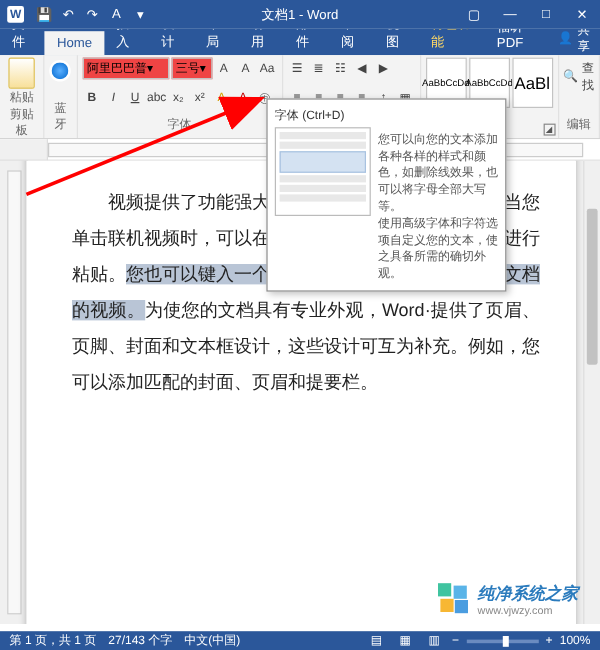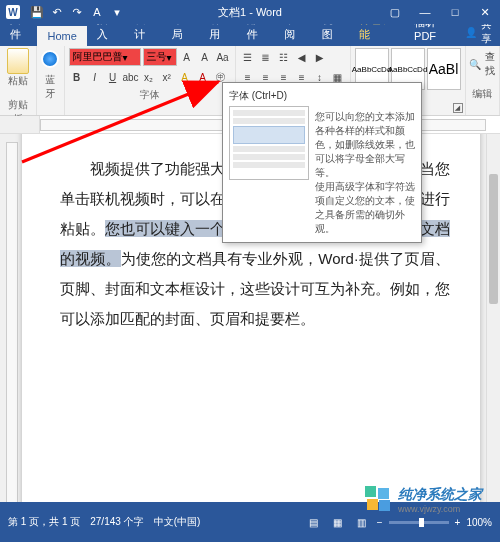--- a/index.html
+++ b/index.html
@@ -12,21 +12,21 @@
 .tb-center{position:absolute;left:50%;transform:translateX(-50%);font-size:11px}
 .tb-right{margin-left:auto;display:flex}
 .tb-right span{width:30px;height:24px;display:flex;align-items:center;justify-content:center;font-size:11px}
 .tabs{height:22px;background:#2b579a;display:flex;align-items:flex-end;color:#fff;font-size:11px}
 .tab{padding:4px 10px;cursor:pointer}
 .tab.active{background:#f3f3f3;color:#2b579a}
 .tab.special{color:#ffd966}
 .tabs-right{margin-left:auto;display:flex;align-items:center;gap:4px;padding:0 6px;font-size:10px}
 .ribbon{height:70px;background:#f3f3f3;border-bottom:1px solid #d4d4d4;display:flex;font-size:10px}
 .rgroup{border-right:1px solid #e1e1e1;padding:2px 4px;display:flex;flex-direction:column;justify-content:space-between;position:relative}
-.rgroup-label{text-align:center;color:#666;font-size:10px;padding-bottom:12px}
+.rgroup-label{text-align:center;color:#666;font-size:10px;padding-bottom:2px}
 .rg-paste{width:38px;align-items:center}
 .paste-big{width:28px;height:36px;display:flex;flex-direction:column;align-items:center;justify-content:center}
 .paste-icon{width:22px;height:26px;background:linear-gradient(#fff,#f8e09a);border:1px solid #e0c050;border-radius:2px}
 .rg-bt{width:28px}
 .bt-icon{width:18px;height:18px;background:radial-gradient(#5bb0ff,#0066cc);border-radius:50%;margin:2px auto;border:2px solid #fff}
 .rg-font{flex:0 0 150px}
 .font-row{display:flex;gap:2px;margin-bottom:2px}
 .font-sel{border:1px solid #c3c3c3;background:#ef4444;height:18px;display:flex;align-items:center;padding:0 3px;font-size:10px}
 .font-name{width:72px}
 .font-size{width:34px}
@@ -47,21 +47,21 @@
 .content .hl{background:#b9c5d6}
 .arrow{position:absolute;z-index:15;pointer-events:none}
 .arrow svg{overflow:visible}
 .tooltip{position:absolute;left:222px;top:82px;width:200px;background:#fff;border:1px solid #8a8a8a;box-shadow:2px 2px 6px rgba(0,0,0,.25);z-index:14;padding:6px;font-size:10px;color:#555}
 .tooltip-title{font-weight:normal;color:#333;margin-bottom:3px}
 .tooltip-body{display:flex;gap:6px}
 .tooltip-thumb{width:80px;height:74px;background:#fff;border:1px solid #bbb;display:flex;flex-direction:column;padding:3px;gap:2px}
 .th-row{height:6px;background:#e8e8e8}
 .th-blk{height:18px;background:#d4e2f2;border:1px solid #a8c2e0}
 .tooltip-text{flex:1;line-height:1.4}
-.statusbar{position:absolute;bottom:0;left:0;right:0;height:40px;background:#2b579a;color:#fff;display:flex;align-items:center;font-size:10px;padding:0 8px;gap:10px}
+.statusbar{position:absolute;bottom:0;left:0;right:0;height:16px;background:#2b579a;color:#fff;display:flex;align-items:center;font-size:10px;padding:0 8px;gap:10px}
 .statusbar .sb-right{margin-left:auto;display:flex;align-items:center;gap:6px}
 .view-btn{width:18px;height:16px;display:flex;align-items:center;justify-content:center}
 .zoom-slider{width:60px;height:3px;background:#6a8bc0;position:relative}
 .zoom-slider::after{content:"";position:absolute;left:30px;top:-3px;width:5px;height:9px;background:#fff}
 .watermark{position:absolute;right:18px;bottom:28px;z-index:20;display:flex;align-items:center;gap:5px;color:#2b7bbd;font-size:14px;font-weight:bold;font-style:italic}
 .wm-logo{width:28px;height:28px;position:relative}
 .wm-sq{position:absolute;width:11px;height:11px}
 .wm1{background:#40c4a0;left:0;top:0}
 .wm2{background:#5ab4e8;left:13px;top:2px}
 .wm3{background:#f7b733;left:2px;top:13px}

